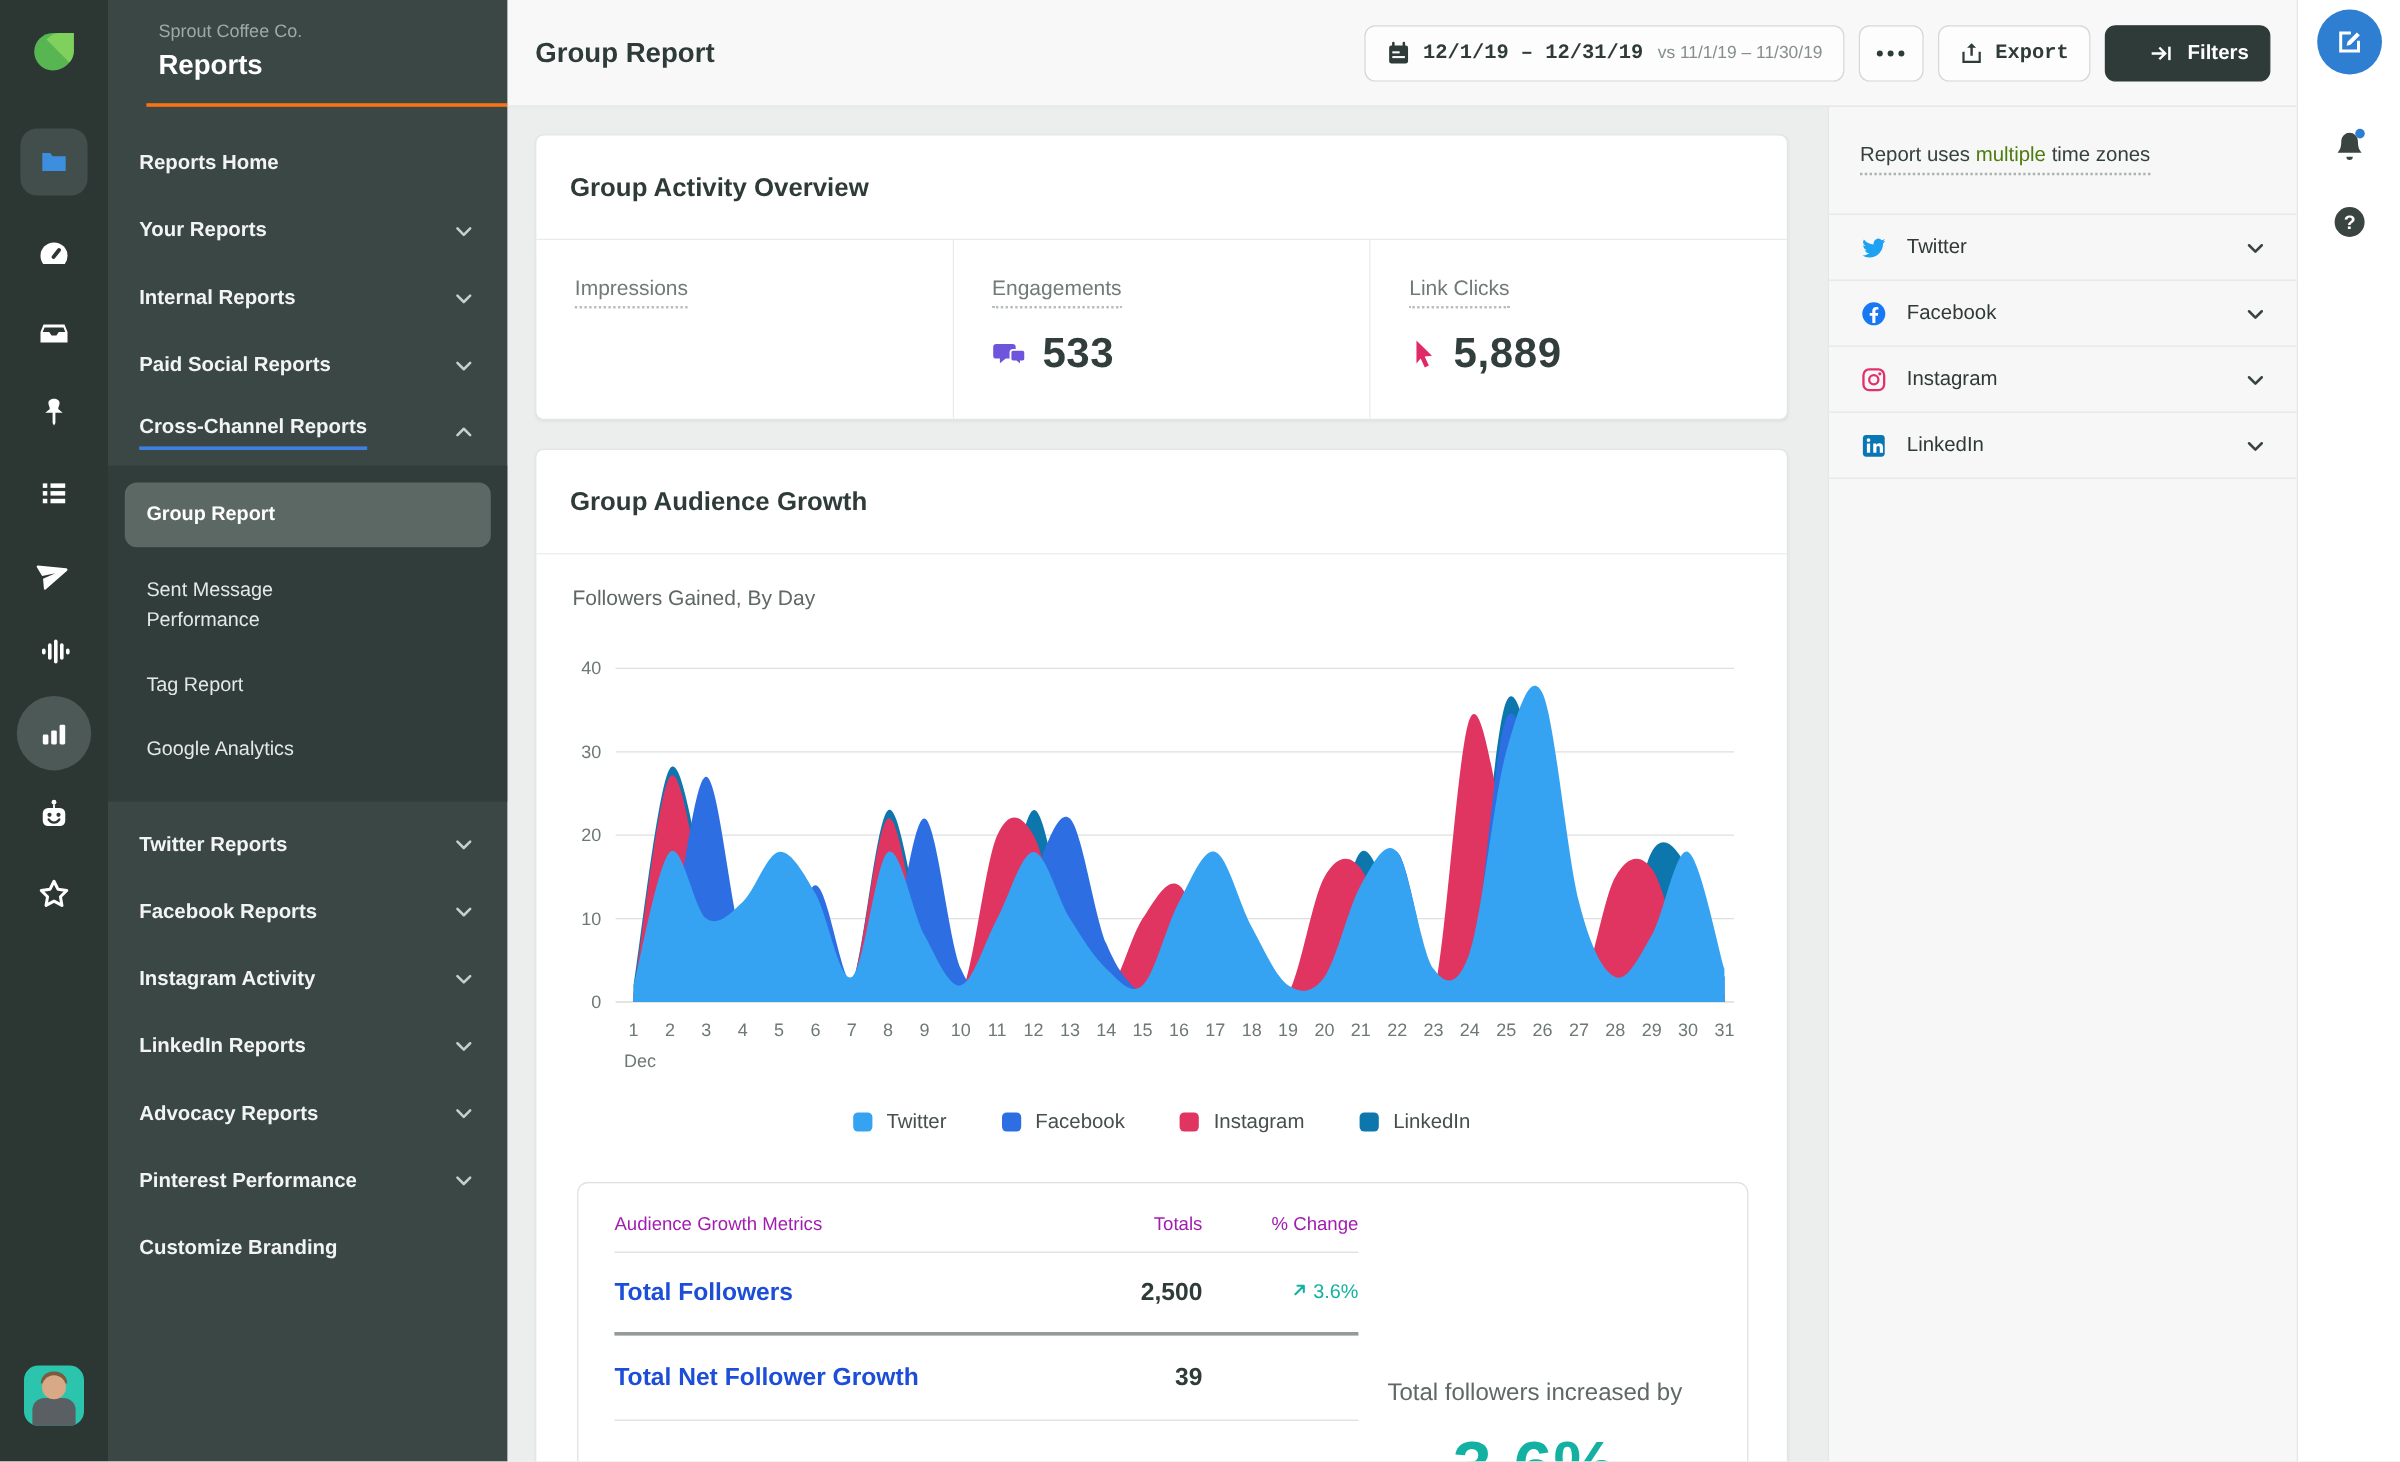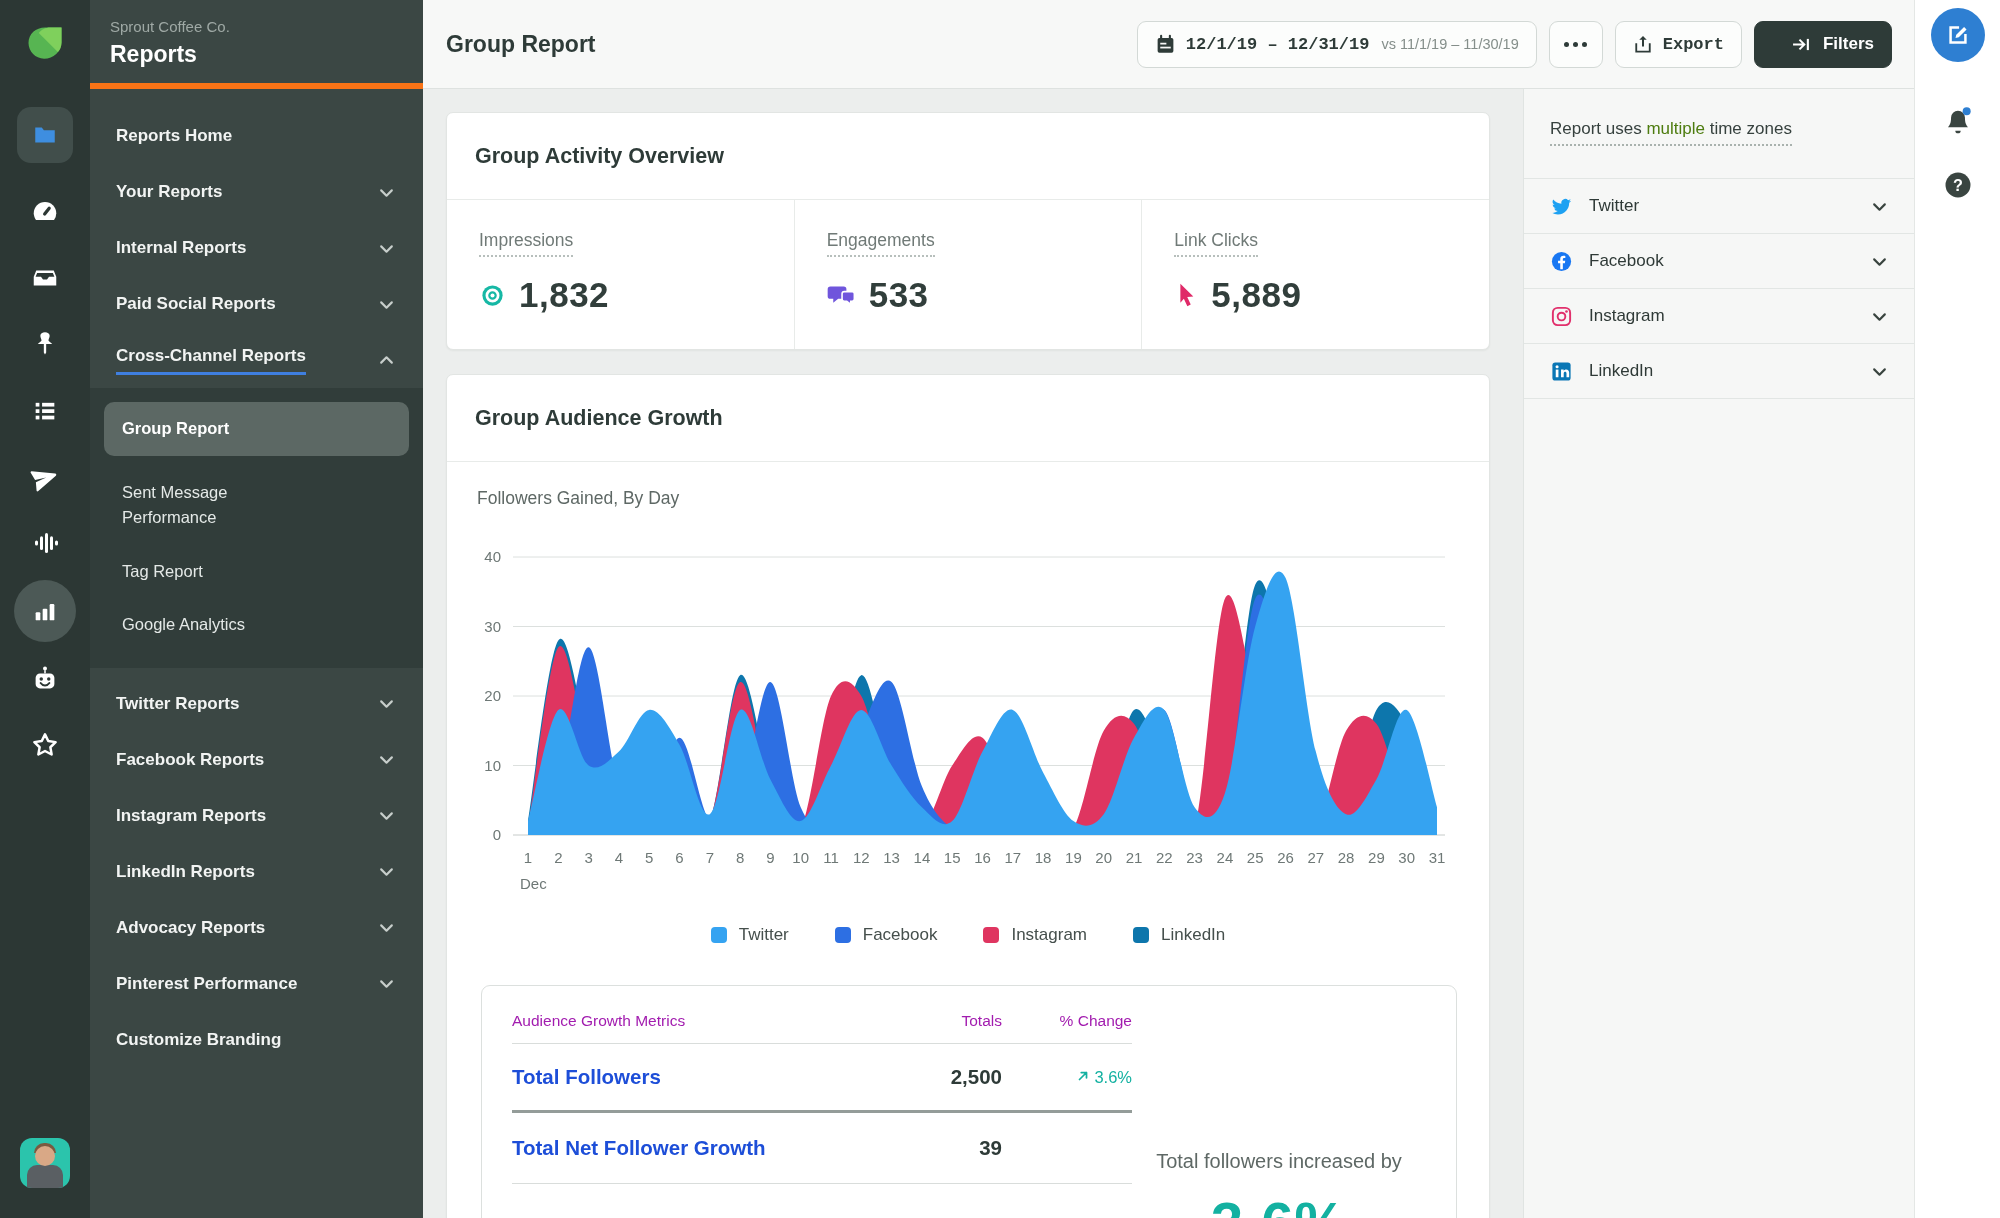--- a/index.html
+++ b/index.html
@@ -12,21 +12,21 @@
   .rail-item { position:absolute; left:0; width:90px; display:flex; justify-content:center; align-items:center; cursor:pointer; }
   .rail-btn-bg { width:56px; height:56px; border-radius:14px; background:#414E4B; display:flex; align-items:center; justify-content:center; }
   .rail-circle-bg { width:62px; height:62px; border-radius:50%; background:#4C5956; display:flex; align-items:center; justify-content:center; }
   .avatar { width:50px; height:50px; border-radius:12px; overflow:hidden; background:#2BC4AC; position:relative; }
   .avatar .head { position:absolute; left:15px; top:8px; width:20px; height:20px; border-radius:50%; background:#D9A886; }
   .avatar .hair { position:absolute; left:14px; top:5px; width:22px; height:10px; border-radius:10px 10px 0 0; background:#7A5A40; }
   .avatar .body { position:absolute; left:7px; top:27px; width:36px; height:25px; border-radius:10px 10px 0 0; background:#5A5F63; }
 
   
   .sidebar { position:absolute; left:90px; top:0; width:333px; height:100%; background:#3B4744; color:#F2F4F3; }
-  .sb-head { padding:18px 20px 16px; border-bottom:6px solid #f97316; height:89px; }
+  .sb-head { padding:18px 10px 16px; border-bottom:3px solid #f97316; height:89px;margin-left:32px; }
   .sb-co { font-size:15px; color:#9FA9A5; margin-bottom:6px; }
   .sb-title { font-size:23px; font-weight:bold; color:#fff; }
   .sb-item { display:flex; align-items:center; justify-content:space-between; padding:0 28px 0 26px; height:56px; font-size:17px; font-weight:bold; cursor:pointer; }
   .sb-item .chev { color:#C7CECB; }
   .sb-item.active-section .lbl { border-bottom:3px solid #3F7FE0; padding-bottom:6px; }
   .submenu { background:#313D3A; padding:10px 0 16px; }
   .sub-item { padding:14px 30px 14px 32px; font-size:16.5px; color:#E4E9E7; cursor:pointer; line-height:1.55; }
   .sub-item.selected { background:#5C6864; border-radius:10px; margin:4px 14px 10px; padding:14px 18px; font-weight:bold; color:#fff; }
   .sub-item.wrap { max-width:215px; }
   .sb-lower { padding-top:8px; }
@@ -235,21 +235,21 @@
             <path d="M3 6l5 5 5-5" fill="none" stroke="currentColor" stroke-width="2" stroke-linecap="round" stroke-linejoin="round"></path>
           </svg>
       </div>
       <div class="sb-item">
         <span class="lbl">Facebook Reports</span>
         <svg class="chev" width="17" height="17" viewBox="0 0 16 16">
             <path d="M3 6l5 5 5-5" fill="none" stroke="currentColor" stroke-width="2" stroke-linecap="round" stroke-linejoin="round"></path>
           </svg>
       </div>
       <div class="sb-item">
-        <span class="lbl">Instagram Reports</span>
+        <span class="lbl">Instagram Activity</span>
         <svg class="chev" width="17" height="17" viewBox="0 0 16 16">
             <path d="M3 6l5 5 5-5" fill="none" stroke="currentColor" stroke-width="2" stroke-linecap="round" stroke-linejoin="round"></path>
           </svg>
       </div>
       <div class="sb-item">
         <span class="lbl">LinkedIn Reports</span>
         <svg class="chev" width="17" height="17" viewBox="0 0 16 16">
             <path d="M3 6l5 5 5-5" fill="none" stroke="currentColor" stroke-width="2" stroke-linecap="round" stroke-linejoin="round"></path>
           </svg>
       </div>
@@ -308,28 +308,20 @@
 
   <main class="main">
 
     <section class="card card1">
       <div class="card-head">
         <div class="card-title">Group Activity Overview</div>
       </div>
       <div class="metrics">
         <div class="metric">
           <span class="m-label">Impressions</span>
-          <div class="m-row">
-            <svg width="27" height="27" viewBox="0 0 24 24">
-              <circle cx="12" cy="12" r="9" fill="#16B8A5"></circle>
-              <circle cx="12" cy="12" r="5" fill="none" stroke="#fff" stroke-width="2.4"></circle>
-              <circle cx="12" cy="12" r="1.8" fill="#fff"></circle>
-            </svg>
-            <span class="m-value">1,832</span>
-          </div>
         </div>
         <div class="metric">
           <span class="m-label">Engagements</span>
           <div class="m-row">
             <svg width="29" height="27" viewBox="0 0 26 24">
               <path fill="#6F55DC" d="M3 4h12a2.4 2.4 0 0 1 2.4 2.4v6.2A2.4 2.4 0 0 1 15 15h-5l-4.4 3.4V15H3A2.4 2.4 0 0 1 .6 12.6V6.4A2.4 2.4 0 0 1 3 4z"></path>
               <path fill="#6F55DC" stroke="#fff" stroke-width="1.4" d="M15.5 8.5h7a2 2 0 0 1 2 2v4.6a2 2 0 0 1-2 2h-1.2v2.9l-3.6-2.9h-2.2a2 2 0 0 1-2-2v-4.6a2 2 0 0 1 2-2z"></path>
             </svg>
             <span class="m-value">533</span>
           </div>

